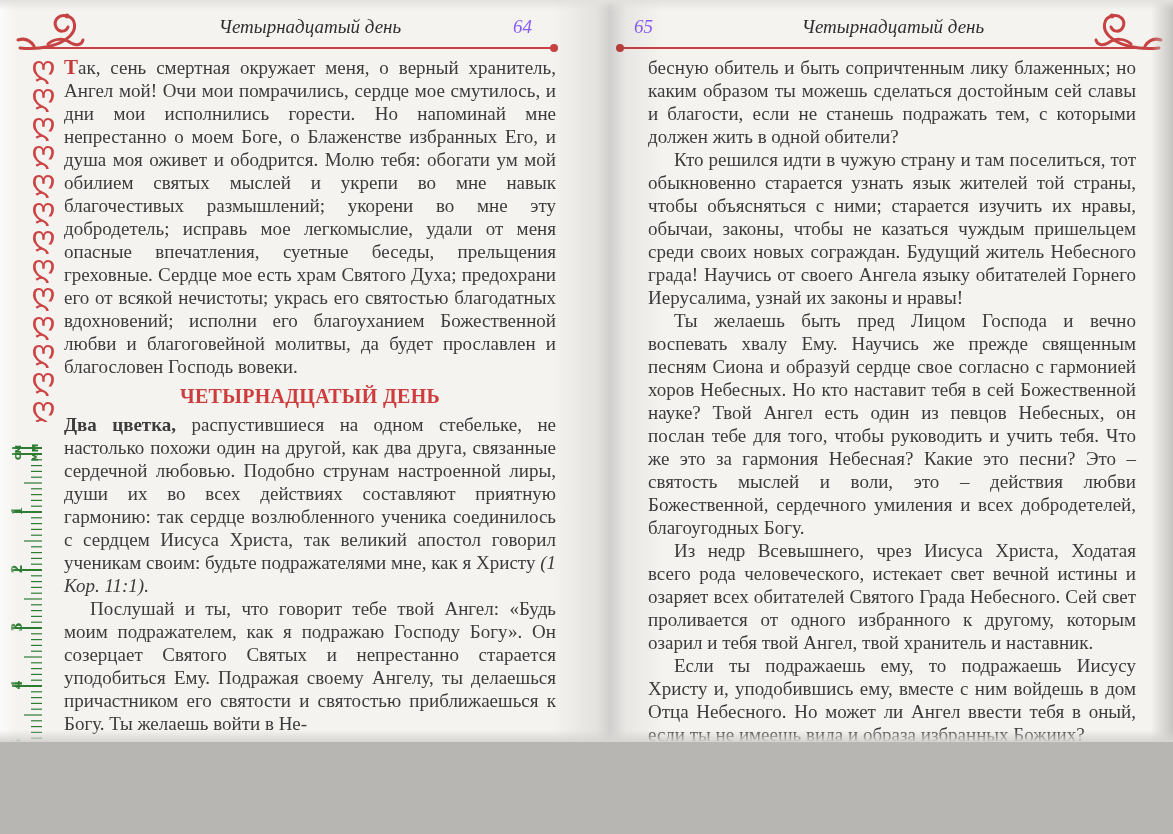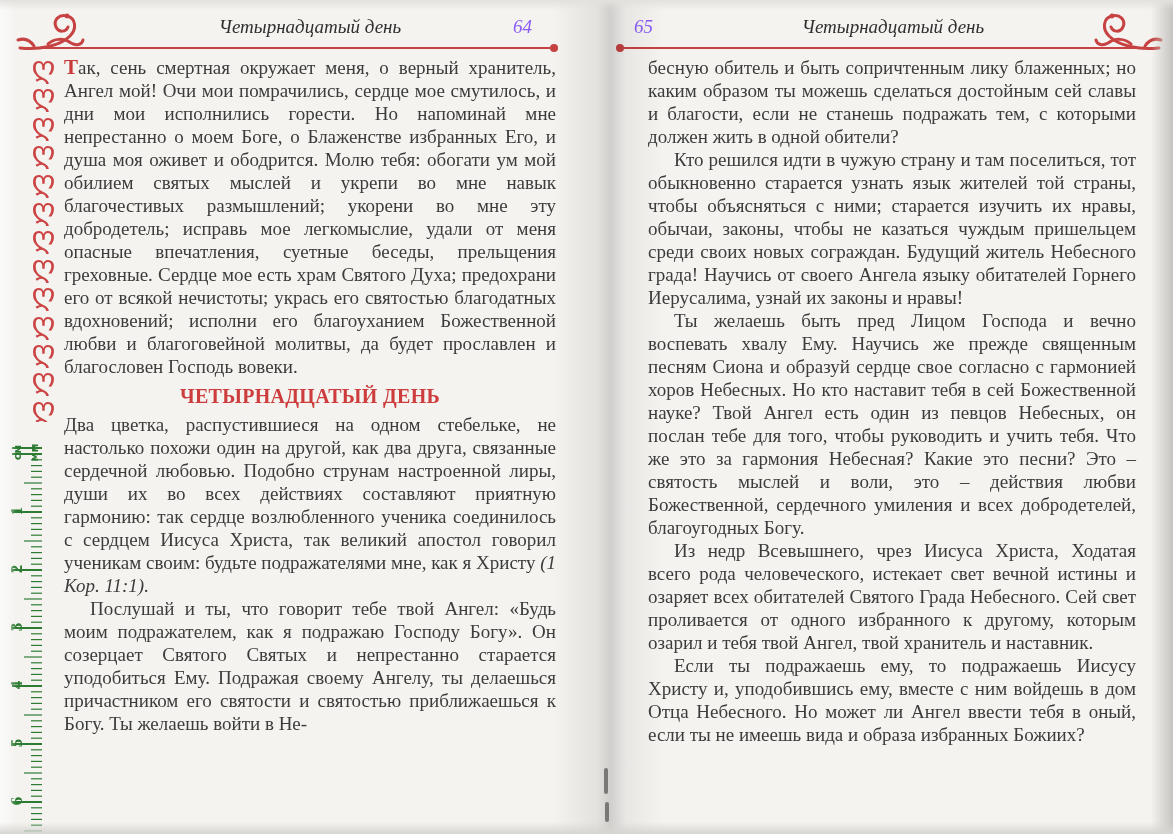--- a/index.html
+++ b/index.html
@@ -1,17 +1,17 @@
 <!DOCTYPE html>
 <html><head>
 <meta charset="utf-8">
 <style>
   html,body { margin:0; padding:0; background:#b8b6b3; }
   .spread {
-    position:relative; width:1173px; height:834px;
+    position:relative; width:1173px; height:742px;
     background:#f4f3f0; overflow:hidden;
     font-family:"Liberation Serif","DejaVu Serif",serif;
   }
   
   .edge { position:absolute; pointer-events:none; }
   .edge-left   { left:0; top:0; bottom:0; width:16px;
                  background:linear-gradient(90deg,#fbfbfa, rgba(244,243,240,0)); }
   .edge-right  { right:0; top:0; bottom:0; width:22px;
                  background:linear-gradient(270deg,#c6c4c1, rgba(244,243,240,0)); }
   .edge-top    { left:0; right:0; top:0; height:10px;
@@ -55,21 +55,21 @@
   .orn-border span { display:block; transform:scaleX(1.05); }
 
   
   .page-body { position:absolute; top:56px; font-size:19px; line-height:23px;
                color:#3c3c3c; text-align:justify; }
   .body-left  { left:64px;  width:492px; }
   .body-right { left:648px; width:488px; }
   .page-body p { margin:0; }
   .indent { text-indent:26px; }
   .dropcap { color:#c73a3a; font-weight:bold; font-size:21px; }
-  .lead-bold { font-weight:normal; }
+  .lead-bold { font-weight:bold; }
   .cite { font-style:italic; }
   .section-heading { color:#cd3d3d; font-weight:bold; font-size:20px; text-align:center;
                      margin:7px 0 5px; letter-spacing:.3px; }
 
   
   .ruler { position:absolute; left:0; top:0; width:60px; height:834px; pointer-events:none; }
   .ruler svg { position:absolute; left:0; top:0; }
   .ruler-num { position:absolute; left:8px; width:18px; text-align:center;
                color:#2e7b33; font-weight:bold; font-size:17px;
                transform:rotate(-90deg); font-family:"Liberation Serif",serif; }

